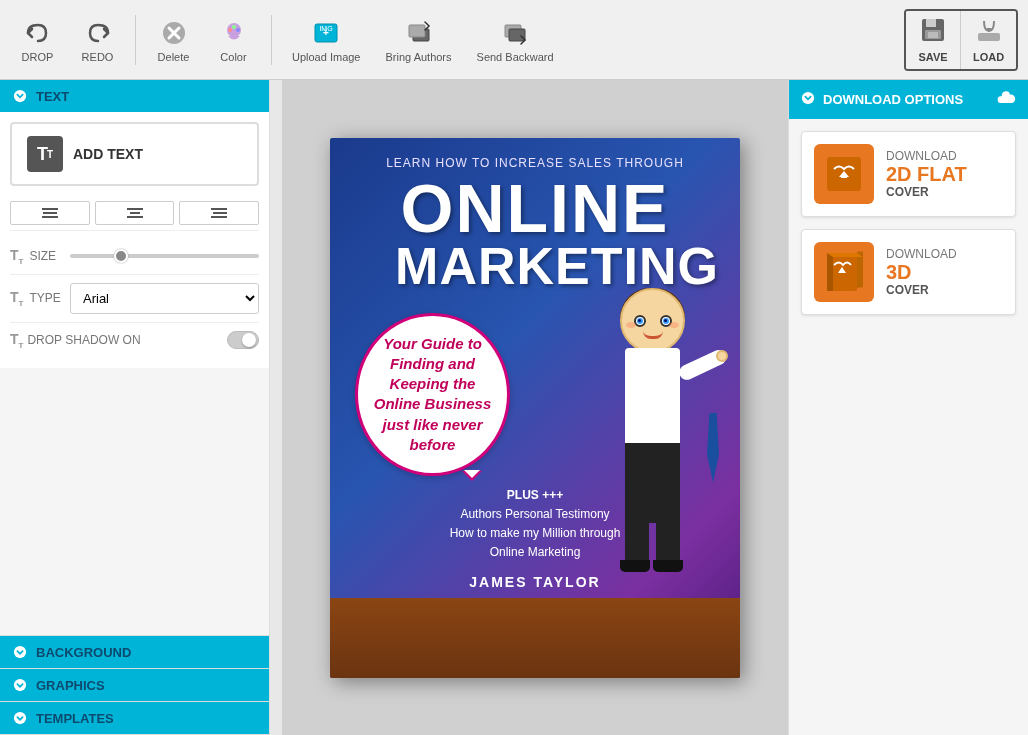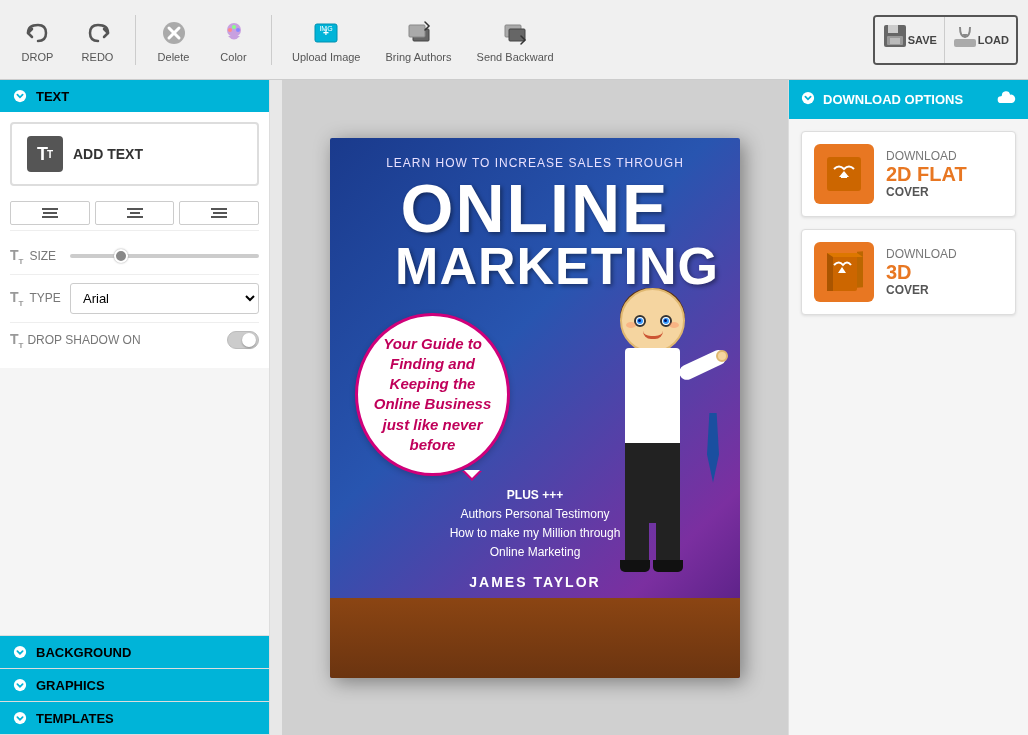--- a/index.html
+++ b/index.html
@@ -46,21 +46,21 @@
     }
     .save-load-group {
       display: flex;
       border: 2px solid #555;
       border-radius: 4px;
       overflow: hidden;
       margin-left: 5px;
     }
     .save-load-btn {
       display: flex;
-      flex-direction: row;
+      flex-direction: column;
       align-items: center;
       justify-content: center;
       padding: 6px 7px;
       cursor: pointer;
       background: #f0f0f0;
       border: none;
       font-size: 11px;
       font-weight: bold;
       color: #444;
       min-width: 55px;
@@ -77,21 +77,21 @@
     .left-panel {
       width: 270px;
       background: #f5f5f5;
       border-right: 1px solid #ddd;
       display: flex;
       flex-direction: column;
     }
 
     .panel-section-header {
       background: #00b4d8;
-      color: #000000;
+      color: #0c4a6e;
       font-weight: bold;
       font-size: 13px;
       padding: 8px 12px;
       display: flex;
       align-items: center;
       gap: 8px;
       cursor: pointer;
     }
     .panel-section-header .chevron {
       width: 16px;

